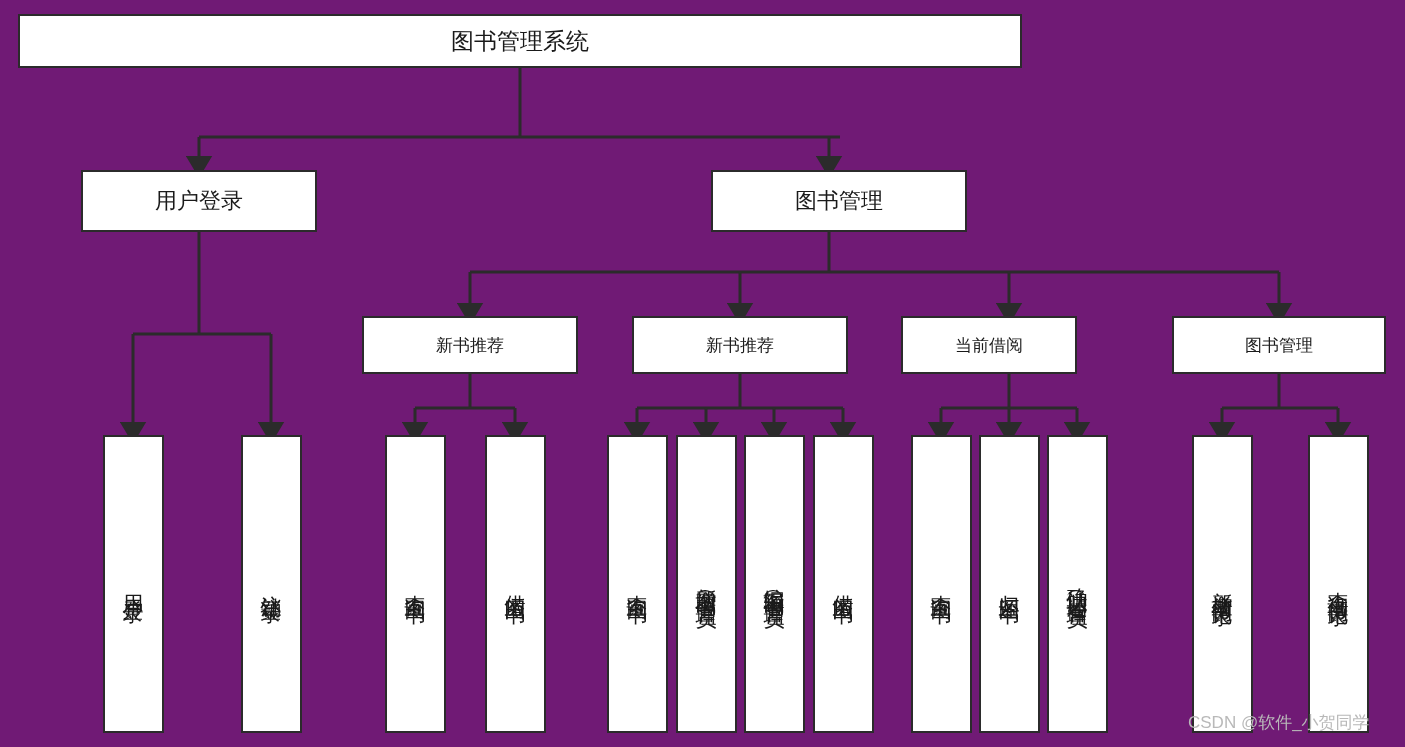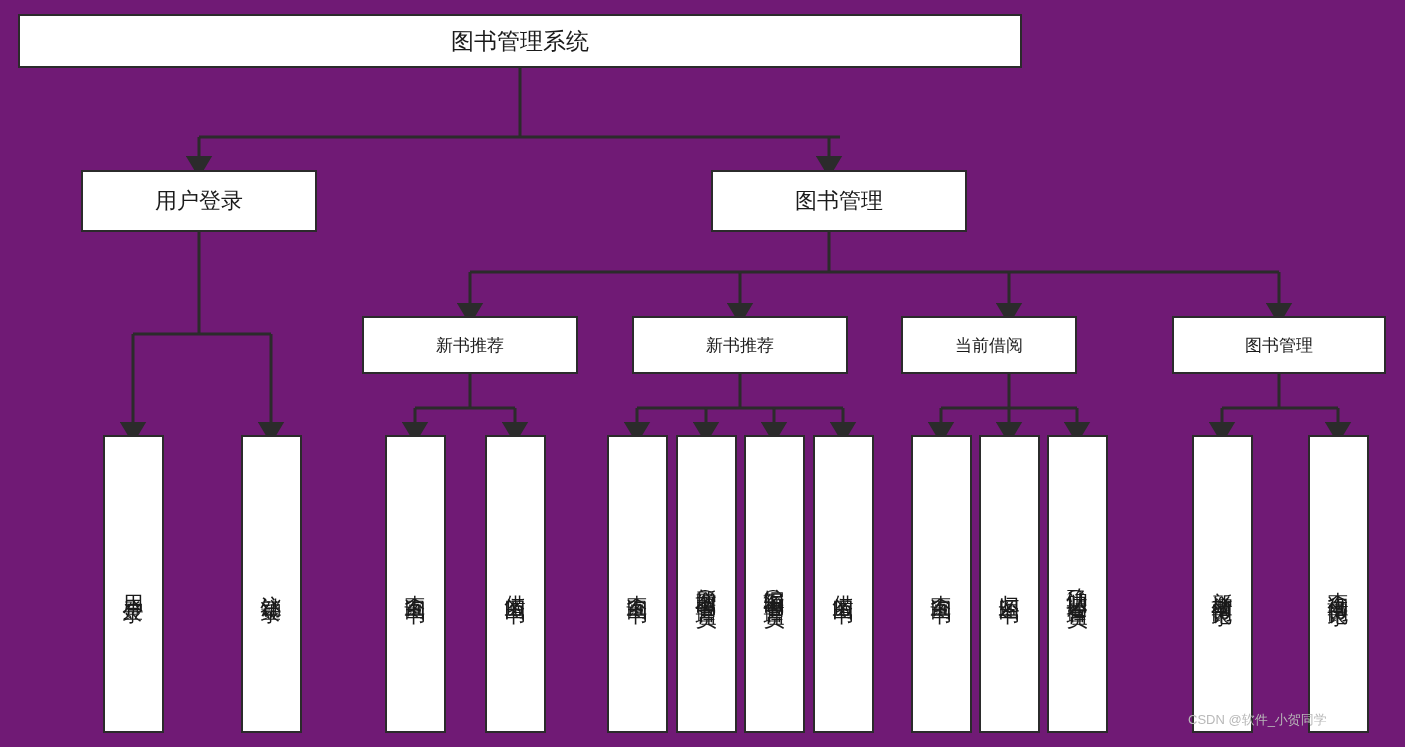--- a/index.html
+++ b/index.html
@@ -54,21 +54,21 @@
     writing-mode: vertical-rl;
     text-orientation: upright;
     letter-spacing: 3px;
     line-height: 1;
     white-space: nowrap;
   }
   .watermark {
     position: absolute;
     left: 1188px;
     top: 711px;
-    font-size: 13px;
+    font-size: 17px;
     color: #b9b9b9;
     white-space: nowrap;
     z-index: 5;
   }
 </style>
 </head>
 <body>
 
 <div id="canvas">
 

